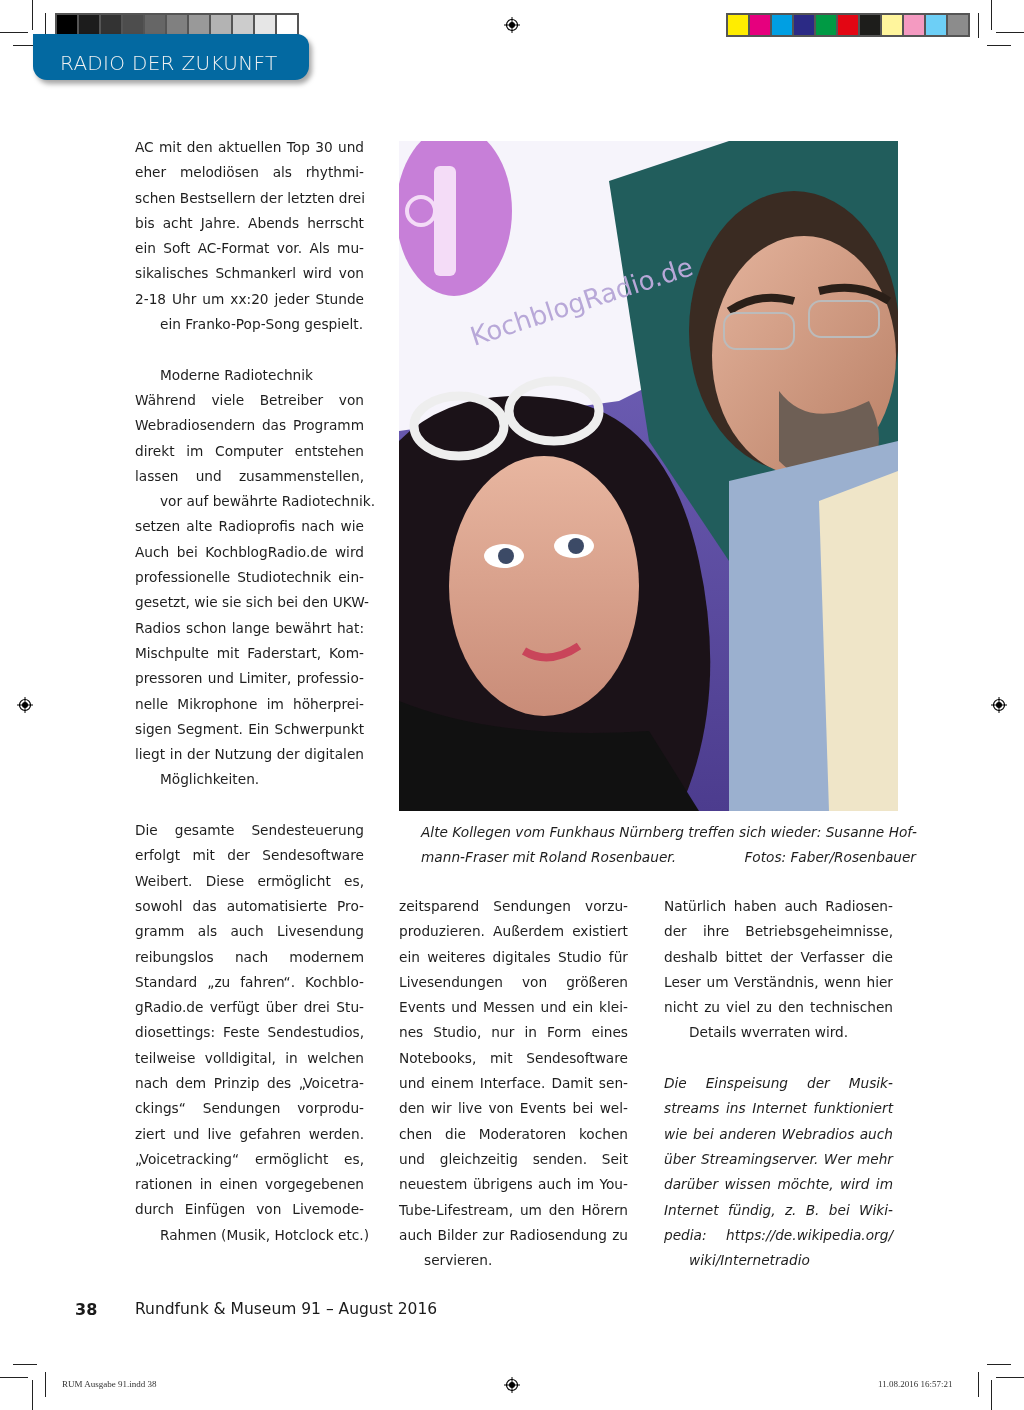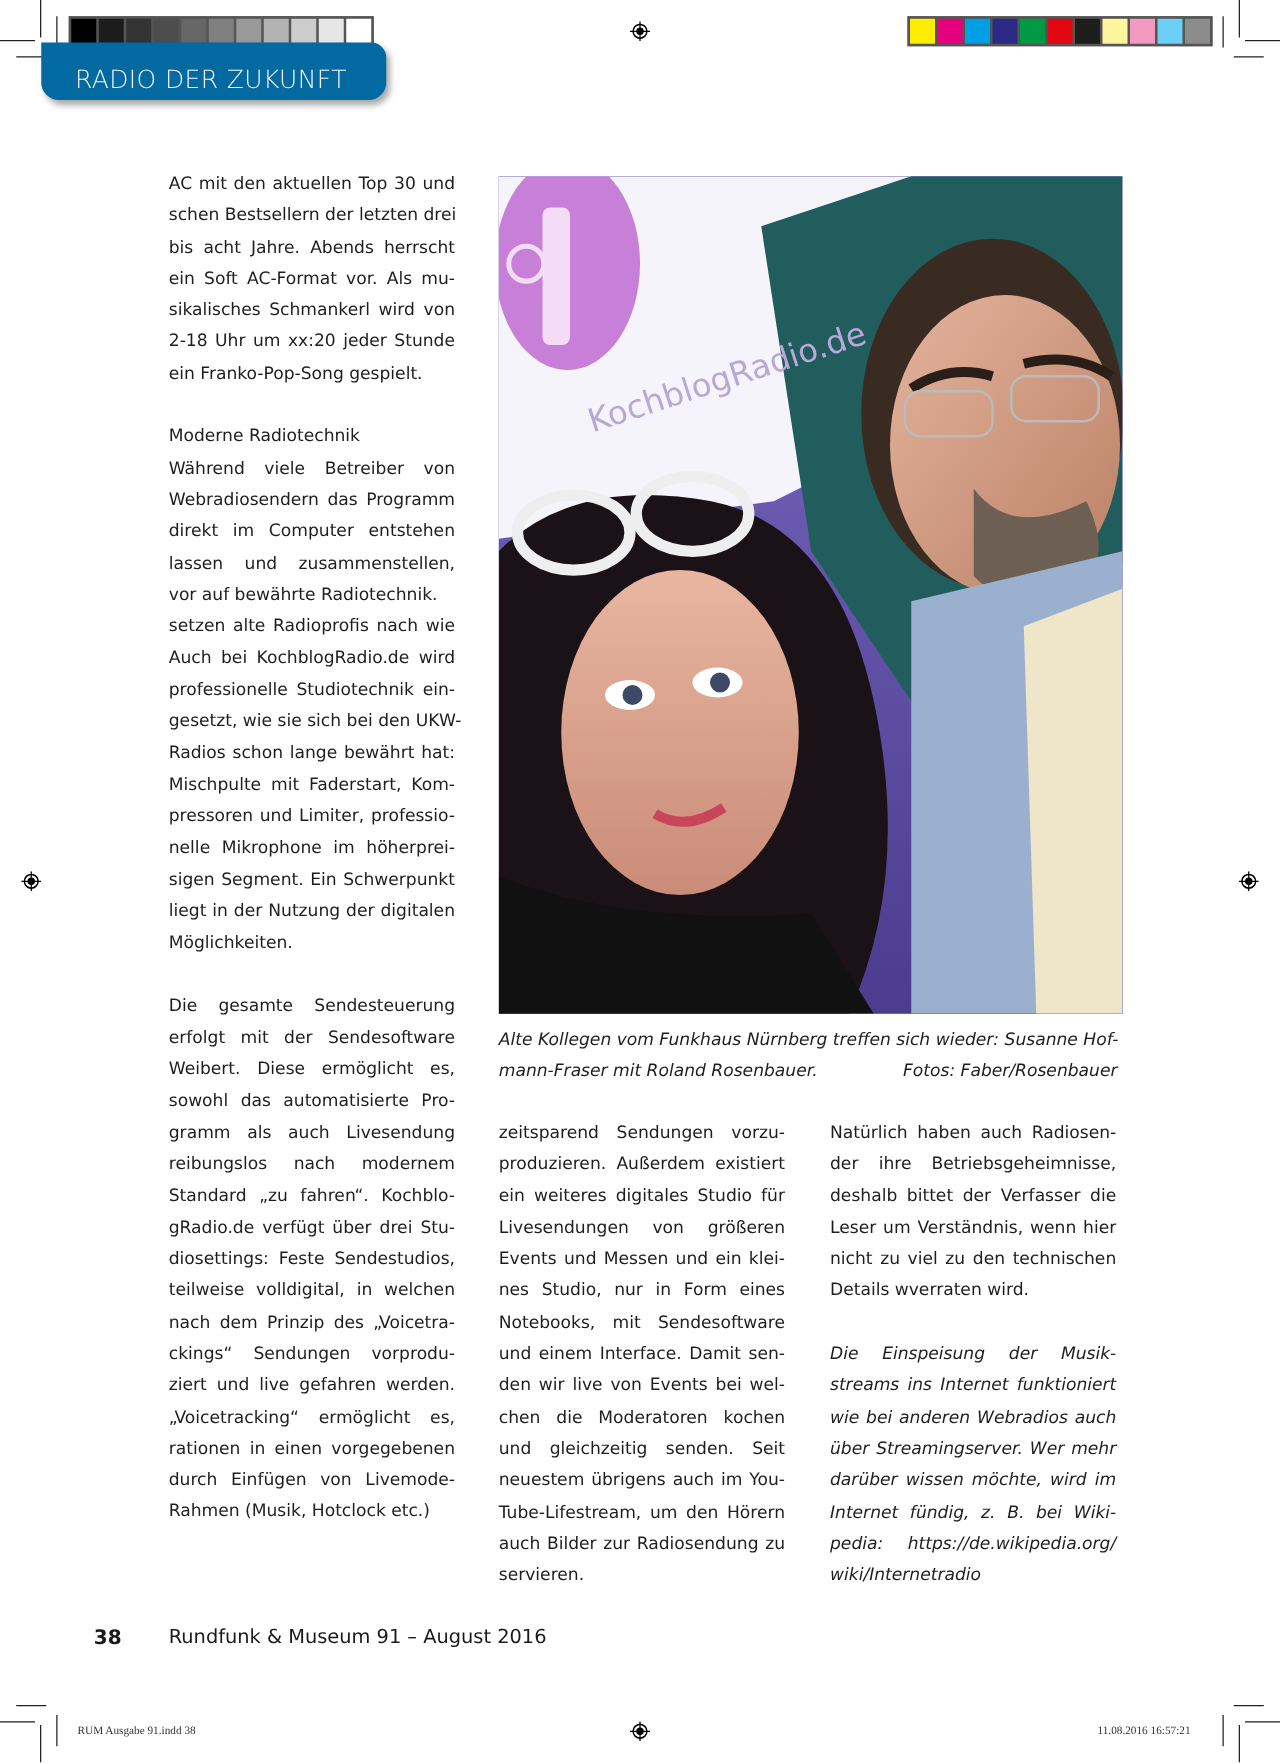--- a/index.html
+++ b/index.html
@@ -22,28 +22,28 @@
   .header-tab { position: absolute; left: 33px; top: 34px; width: 276px; height: 46px;
       background: #0369a1; border-radius: 0 12px 14px 14px;
       box-shadow: 3px 4px 5px rgba(0,0,0,0.35); }
   .header-tab span { position: absolute; left: 27px; top: 17px; color: #f2f2f2;
       font-family: "DejaVu Sans", sans-serif; font-size: 20px; letter-spacing: 0.3px; font-weight: 300; }
 
   
   .col { position: absolute; font-family: "DejaVu Sans", sans-serif; font-size: 13.7px;
          line-height: 25.3px; color: #1e1e1e; }
   .col .line { display: block; text-align: justify; text-align-last: justify; white-space: nowrap; height: 25.3px; }
-  .col .line.last { text-align-last: left; }
+  .col .line.last { text-align-last: left; margin-left: 25px; }
   .col .gap { height: 25.3px; }
   .col .subhead { font-weight: normal; }
 
   
   .photo { position: absolute; left: 399px; top: 141px; width: 499px; height: 670px; overflow: hidden; background: #6a5aa8; }
 
-  .caption { position: absolute; left: 399px; top: 820px; width: 495px; font-style: italic;
+  .caption { position: absolute; left: 421px; top: 820px; width: 495px; font-style: italic;
       font-size: 13.7px; line-height: 25.3px; color: #1e1e1e; }
   .caption .row { display: flex; justify-content: space-between; white-space: nowrap; }
 
   .footer-num { position: absolute; left: 75px; top: 1300px; font-size: 16px; font-weight: bold; }
   .footer-title { position: absolute; left: 135px; top: 1300px; font-size: 15.5px; }
   .slug { position: absolute; top: 1379px; font-family: "Liberation Serif", serif; font-size: 9px; color: #333; }
 </style>
 </head>
 <body>
 
@@ -119,20 +119,21 @@
     <div class="sw" style="background: rgb(140, 140, 140);"></div>
   </div>
 
 <div class="header-tab">
   <span>RADIO DER ZUKUNFT</span>
 </div>
 
 <div class="col" id="col-left" style="left:135px; top:135px; width:229px;">
   <div id="cl-p1">
       <span class="line">AC mit den aktuellen Top 30 und</span>
+      <span class="line">eher melodiösen als rhythmi-</span>
       <span class="line">schen Bestsellern der letzten drei</span>
       <span class="line">bis acht Jahre. Abends herrscht</span>
       <span class="line">ein Soft AC-Format vor. Als mu-</span>
       <span class="line">sikalisches Schmankerl wird von</span>
       <span class="line">2-18 Uhr um xx:20 jeder Stunde</span>
       <span class="line last">ein Franko-Pop-Song gespielt.</span>
     </div>
   <div class="gap"></div>
   <div class="line last subhead">Moderne Radiotechnik</div>
   <div id="cl-p2">

